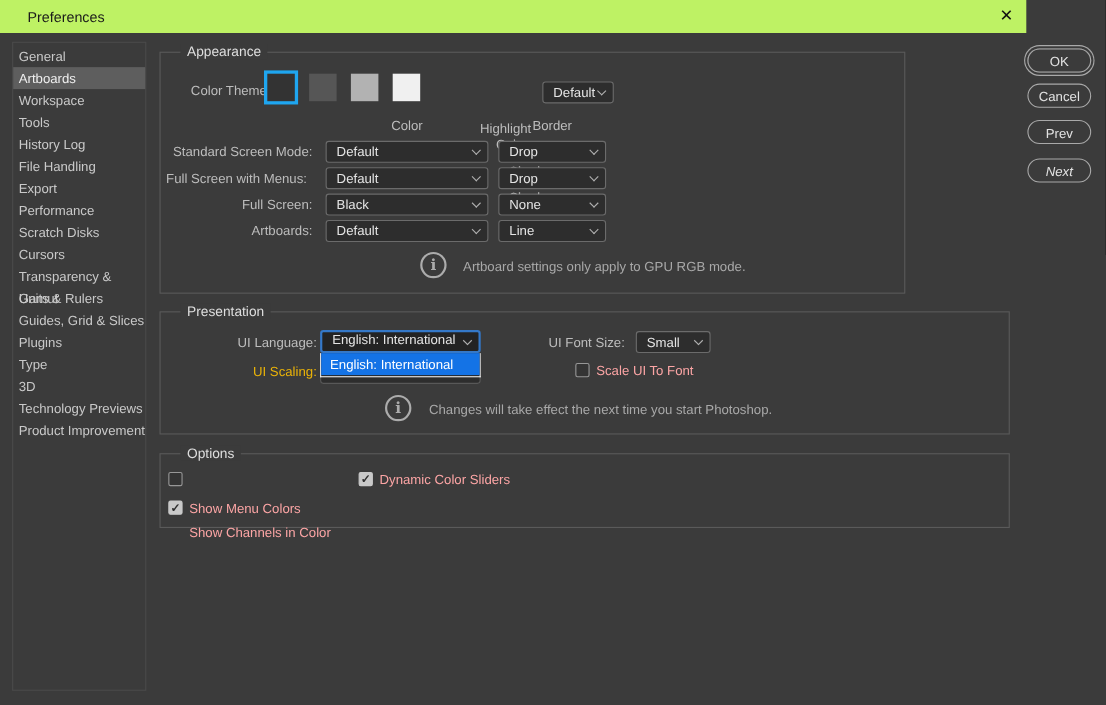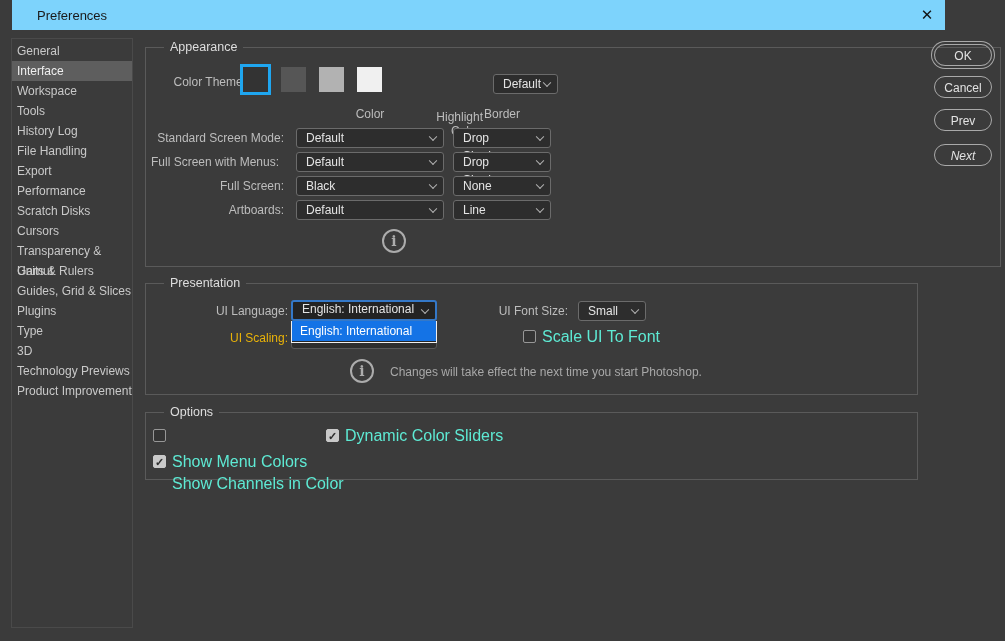--- a/index.html
+++ b/index.html
@@ -1,19 +1,19 @@
 <!DOCTYPE html>
 <html><head>
 <meta charset="utf-8">
 <style>
   html,body{margin:0;padding:0;background:#222;}
   .window{position:relative;width:1005px;height:641px;font-family:"Liberation Sans",sans-serif;
           -webkit-font-smoothing:antialiased;overflow:hidden;background:#3b3b3b;}
   
-  .titlebar{position:absolute;left:12px;top:0;width:933px;height:30px;background:#7dd3fc;}
+  .titlebar{position:absolute;left:0;top:0;width:933px;height:30px;background:#bef264;}
   .title{position:absolute;left:25px;top:8px;font-size:13px;color:#1a1a1a;}
   .close-btn{position:absolute;right:6px;top:3px;width:24px;height:24px;text-align:center;
              line-height:24px;font-size:15px;color:#111;cursor:default;}
   
   .dialog{position:absolute;left:0;top:30px;width:1005px;height:611px;background:#3b3b3b;}
   
   .sidebar{position:absolute;left:11px;top:8px;width:122px;height:590px;border:1px solid #4a4a4a;
            box-sizing:border-box;padding-top:2px;}
   .side-item{height:20px;line-height:20px;padding-left:5px;font-size:12px;color:#c9c9c9;cursor:default;}
   .side-item.selected{background:#5e5e5e;color:#efefef;}
@@ -43,61 +43,61 @@
   
   .info-ic{position:absolute;width:20px;height:20px;border:2px solid #acacac;border-radius:50%;
            color:#acacac;text-align:center;line-height:20px;
            font-family:"DejaVu Serif",serif;font-size:14px;font-weight:bold;}
   .info-txt{position:absolute;font-size:12px;color:#a8a8a8;line-height:14px;}
   
   .cb{position:absolute;width:13px;height:13px;box-sizing:border-box;border:1px solid #979797;
       border-radius:2px;background:#343434;text-align:center;line-height:12px;font-size:11px;
       color:#2e2e2e;cursor:default;}
   .cb.checked{background:#c9c9c9;border-color:#c9c9c9;font-weight:bold;}
-  .cb-lbl{position:absolute;font-size:16px;color:#5eead4;line-height:14px;}
+  .cb-lbl{position:absolute;font-size:12px;color:#fca5a5;line-height:14px;}
   
   .btn{position:absolute;left:0;width:58px;height:22px;box-sizing:border-box;border:1px solid #a9a9a9;
        border-radius:11px;background:transparent;color:#e2e2e2;font-size:12px;text-align:center;
        line-height:20px;cursor:default;font-family:"Liberation Sans",sans-serif;}
   .btn.default{box-shadow:0 0 0 2px #3b3b3b,0 0 0 3px #a9a9a9;}
 </style>
 </head>
 <body>
 
 <div class="window">
 
   <div class="titlebar">
     <span class="title">Preferences</span>
     <span class="close-btn">✕</span>
   </div>
 
   <div class="dialog">
 
     <div class="sidebar">
       <div class="side-item">General</div>
-      <div class="side-item selected">Interface</div>
+      <div class="side-item selected">Artboards</div>
       <div class="side-item">Workspace</div>
       <div class="side-item">Tools</div>
       <div class="side-item">History Log</div>
       <div class="side-item">File Handling</div>
       <div class="side-item">Export</div>
       <div class="side-item">Performance</div>
       <div class="side-item">Scratch Disks</div>
       <div class="side-item">Cursors</div>
       <div class="side-item">Transparency &amp; Gamut</div>
       <div class="side-item">Units &amp; Rulers</div>
       <div class="side-item">Guides, Grid &amp; Slices</div>
       <div class="side-item">Plugins</div>
       <div class="side-item">Type</div>
       <div class="side-item">3D</div>
       <div class="side-item">Technology Previews</div>
       <div class="side-item">Product Improvement</div>
     </div>
 
-    <div class="group" style="left:145px;top:17px;width:856px;height:220px;">
+    <div class="group" style="left:145px;top:17px;width:678px;height:220px;">
       <span class="legend">Appearance</span>
 
       <span class="lbl right" style="left:0;top:27px;width:100px;">Color Theme:</span>
 
       <div class="swatch selected" style="left: 94px; top: 16px; background: rgb(51, 51, 51);"></div>
       <div class="swatch" style="left: 135px; top: 19px; background: rgb(86, 86, 86);"></div>
       <div class="swatch" style="left: 173px; top: 19px; background: rgb(178, 178, 178);"></div>
       <div class="swatch" style="left: 211px; top: 19px; background: rgb(240, 240, 240);"></div>
 
       <span class="lbl right" style="left:255px;top:27px;width:82px;margin-top:35px;">Highlight Color:</span>
@@ -143,20 +143,21 @@
       <div class="dd" style="left:150px;top:152px;width:148px;">
         <span>Default</span>
         <span class="chev"></span>
       </div>
       <div class="dd" style="left:307px;top:152px;width:98px;">
         <span>Line</span>
         <span class="chev"></span>
       </div>
 
       <div class="info-ic" style="left:236px;top:181px;">i</div>
+      <span class="info-txt" style="left:275px;top:187px;">Artboard settings only apply to GPU RGB mode.</span>
     </div>
 
     <div class="group" style="left:145px;top:253px;width:773px;height:112px;">
       <span class="legend">Presentation</span>
 
       <span class="lbl right" style="left:0;top:20px;width:142px;">UI Language:</span>
       <div class="dd focused" style="left:145px;top:16px;width:146px;z-index:7;">
         <span>English: International</span>
         <span class="chev"></span>
       </div>

